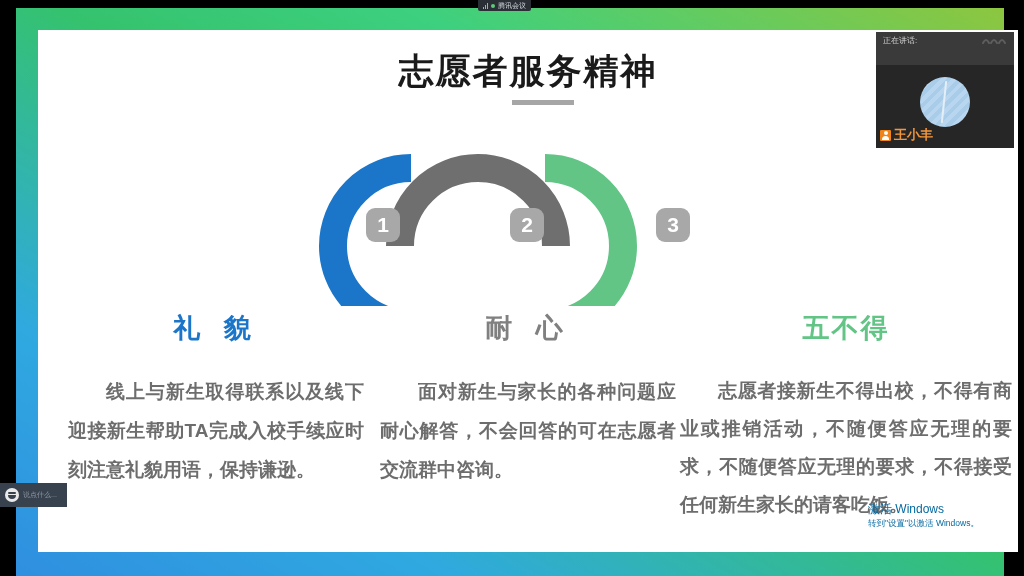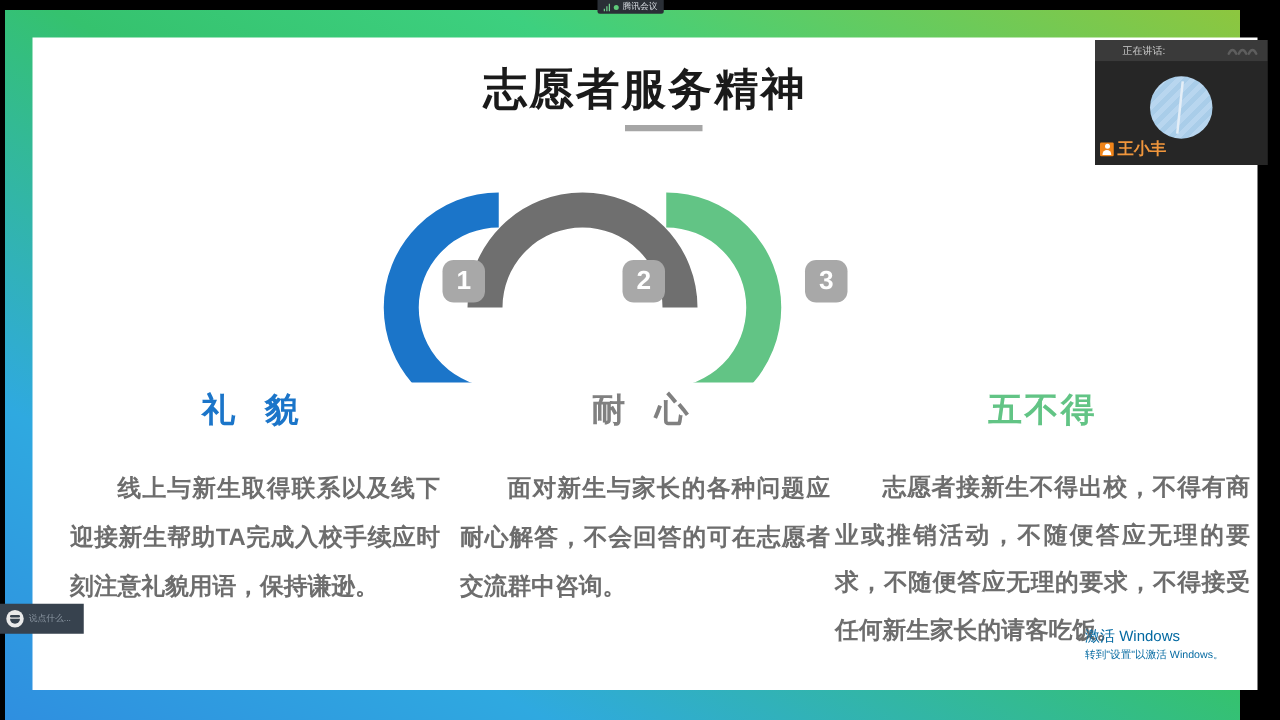--- a/index.html
+++ b/index.html
@@ -18,21 +18,21 @@
     position: relative;
     width: 1024px;
     height: 576px;
     background: #000;
     overflow: hidden;
   }
 
   
   .slide-frame {
     position: absolute;
-    left: 4px;
+    left: 16px;
     top: 8px;
     width: 988px;
     height: 568px;
     background: linear-gradient(210deg, #8dc63f 0%, #3dd07f 30%, #35c26e 48%, #2fa9e0 78%, #2f8fe0 100%);
   }
   .slide-canvas {
     position: absolute;
     left: 22px;
     top: 22px;
     width: 980px;
@@ -149,26 +149,26 @@
     position: absolute;
     left: 876px;
     top: 32px;
     width: 138px;
     height: 100px;
     background: #2b2b2b;
     z-index: 45;
   }
   .vp-header {
     position: relative;
-    height: 17px;
+    height: 33px;
     background: #3a3a3a;
     color: #cfcfcf;
     font-size: 8px;
     line-height: 17px;
-    padding-left: 22px;
+    padding-left: 7px;
   }
   .vp-waves {
     position: absolute;
     right: 7px;
     top: 4px;
     display: flex;
     gap: 2px;
     color: #5e5e5e;
     font-size: 9px;
     line-height: 9px;

